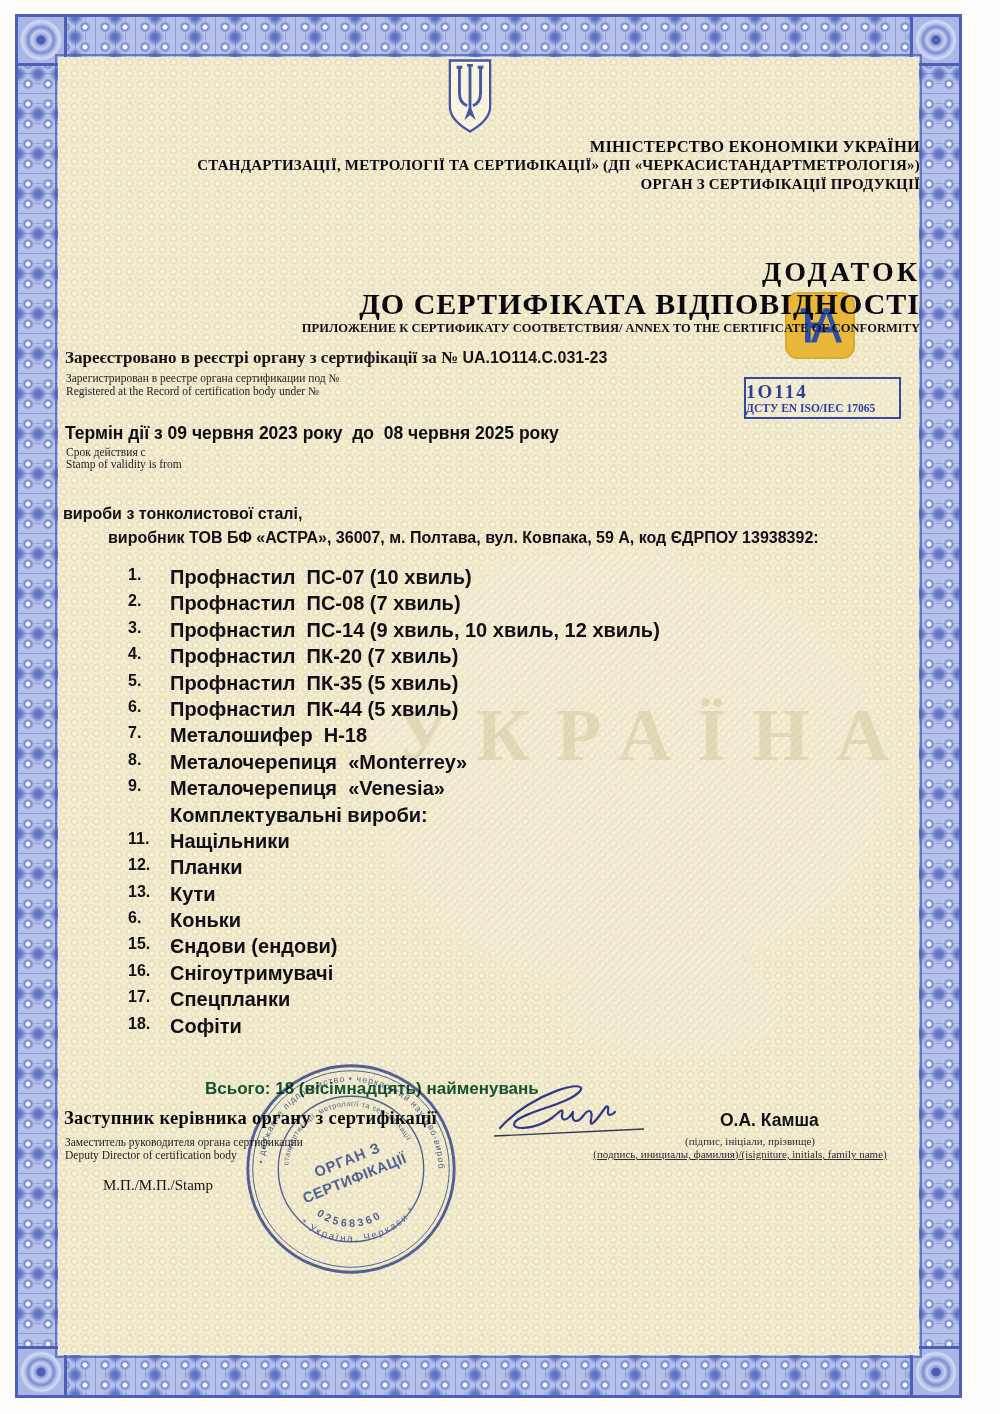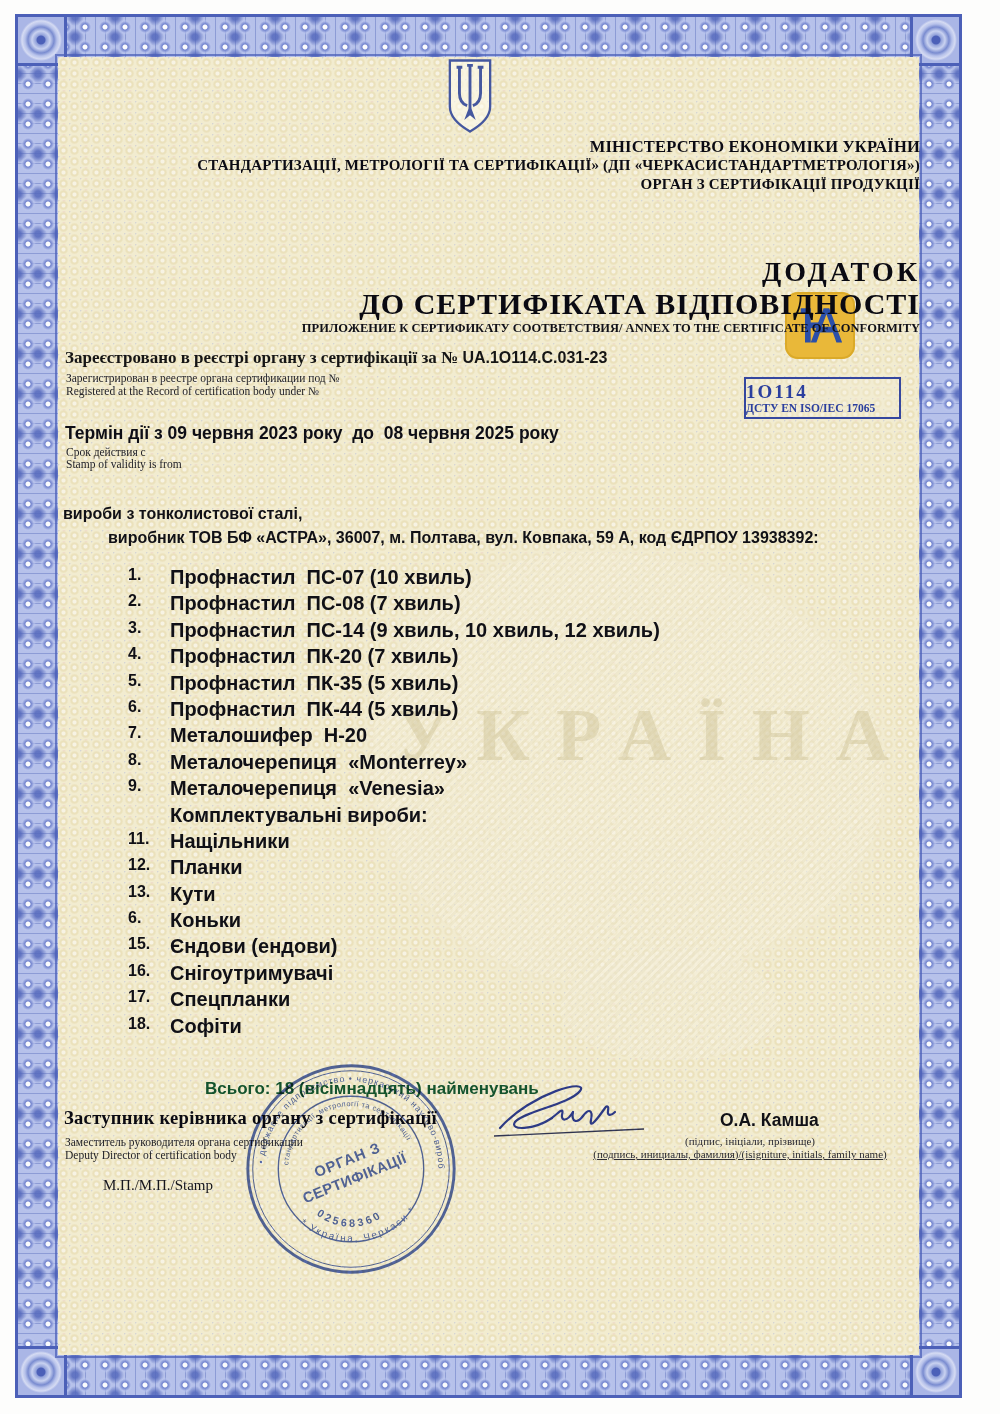--- a/index.html
+++ b/index.html
@@ -216,21 +216,21 @@
       <span class="ptxt">Профнастил  ПК-35 (5 хвиль)</span>
     </div>
 
     <div class="prow">
       <span class="pnum">6.</span>
       <span class="ptxt">Профнастил  ПК-44 (5 хвиль)</span>
     </div>
 
     <div class="prow">
       <span class="pnum">7.</span>
-      <span class="ptxt">Металошифер  Н-20</span>
+      <span class="ptxt">Металошифер  Н-18</span>
     </div>
 
     <div class="prow">
       <span class="pnum">8.</span>
       <span class="ptxt">Металочерепиця  «Monterrey»</span>
     </div>
 
     <div class="prow">
       <span class="pnum">9.</span>
       <span class="ptxt">Металочерепиця  «Venesia»</span>

